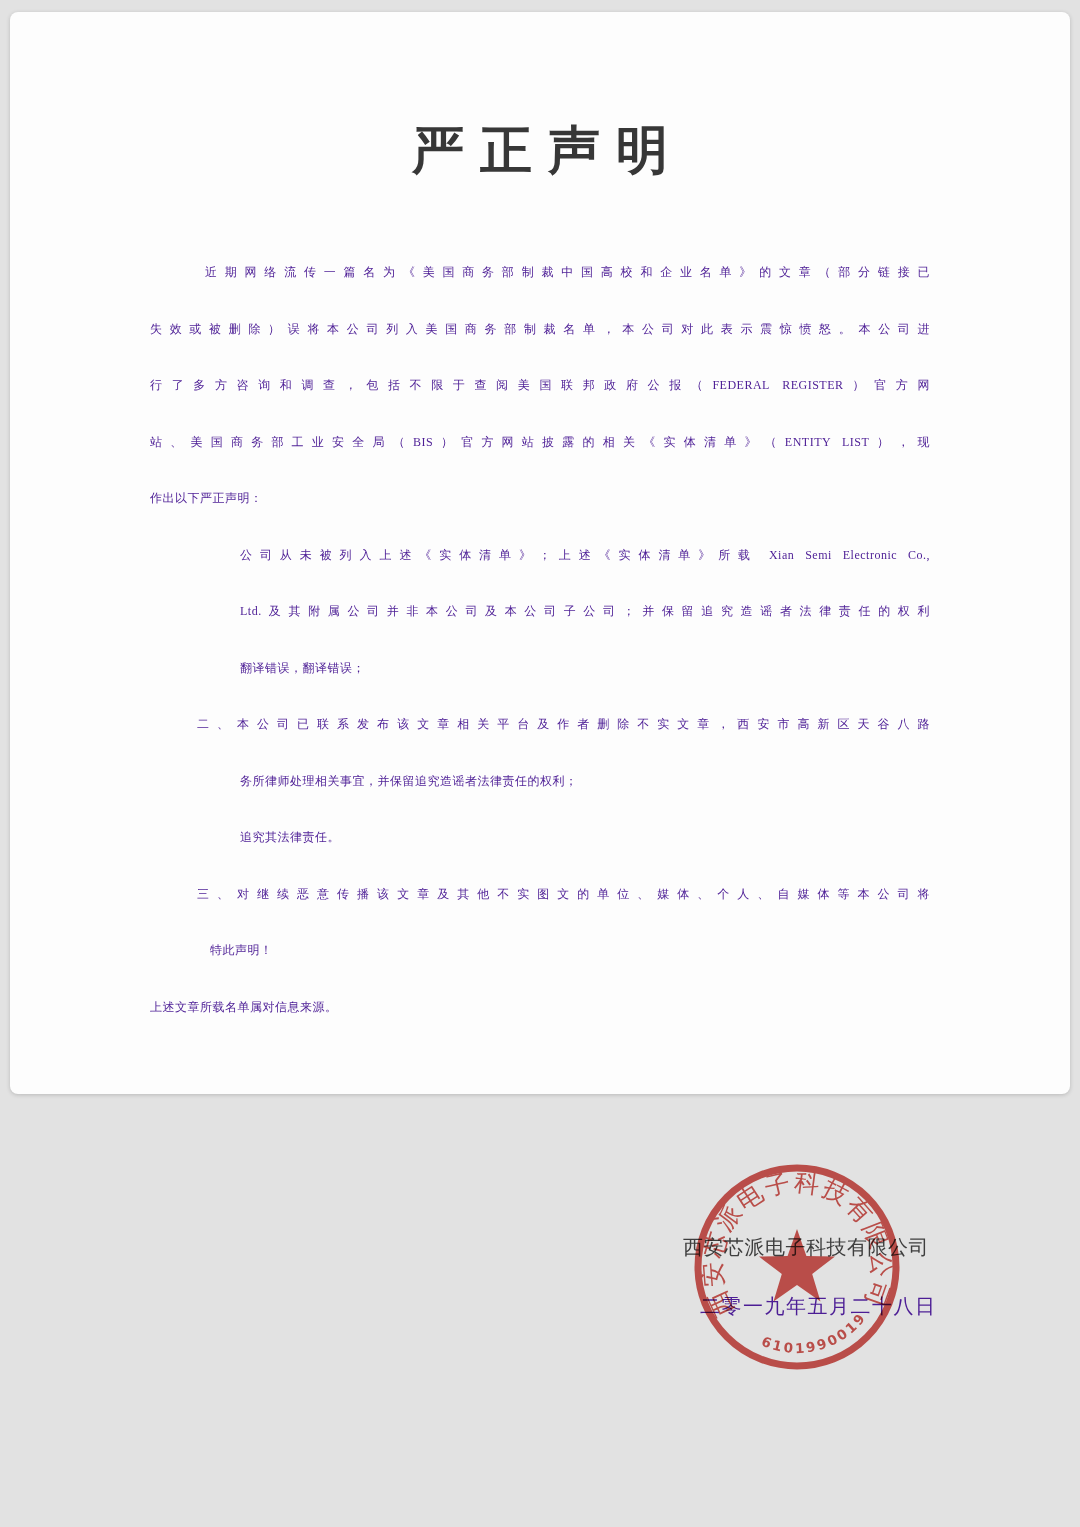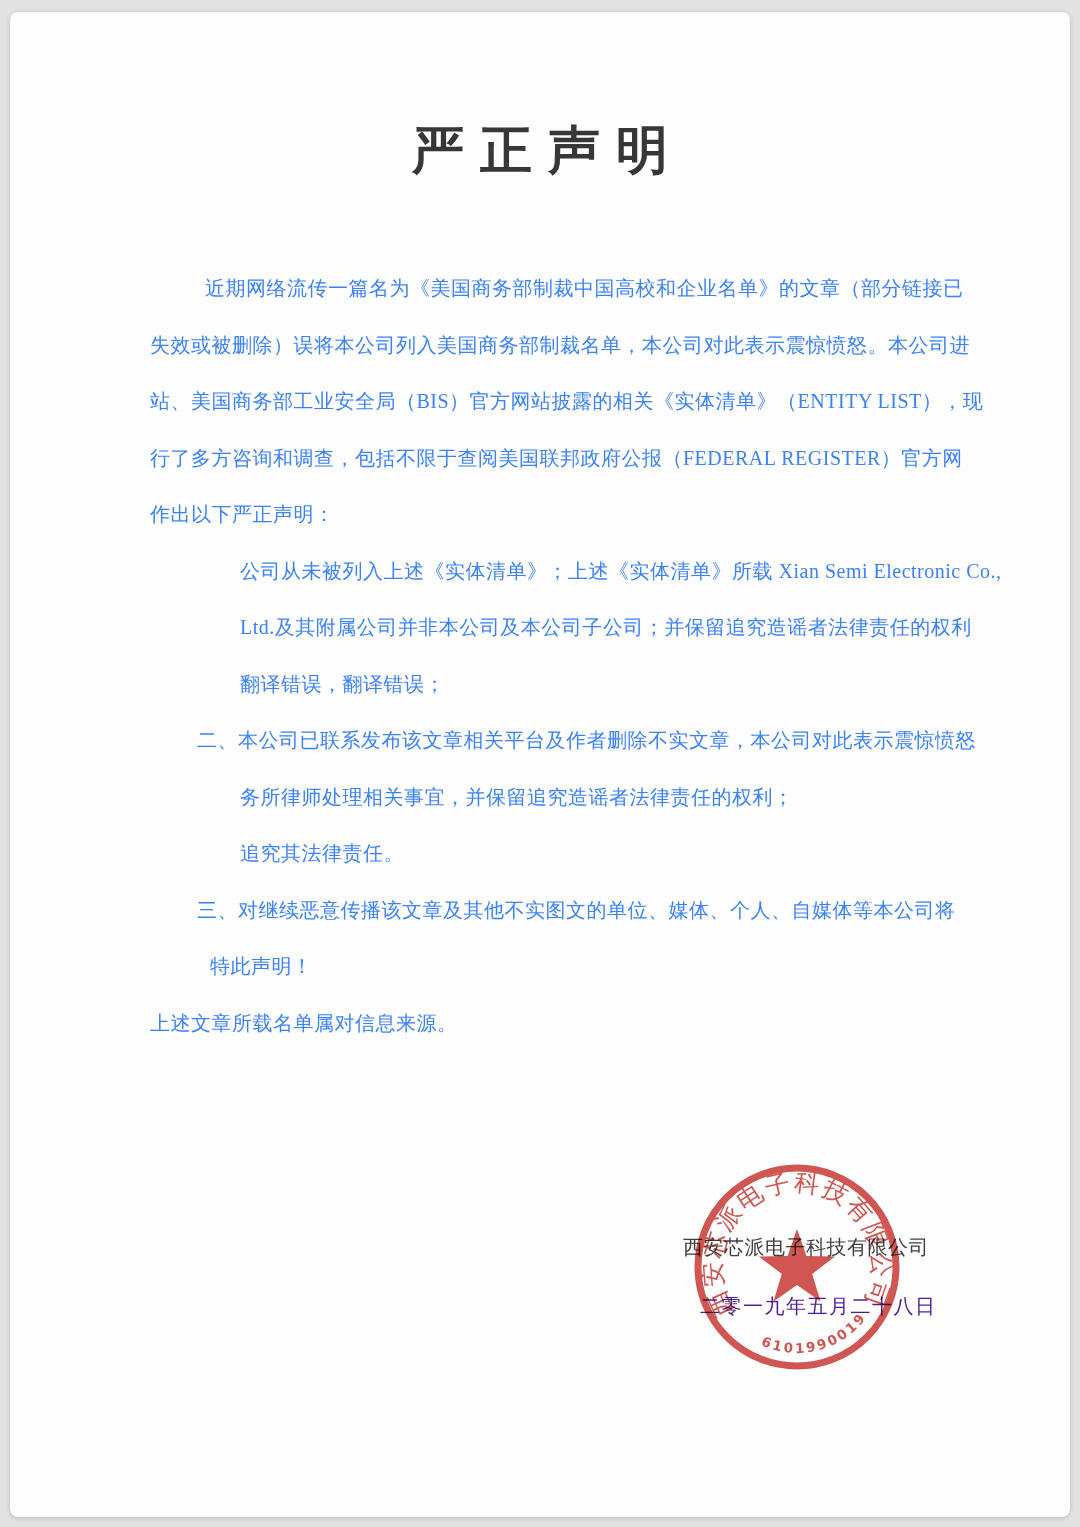--- a/index.html
+++ b/index.html
@@ -5,38 +5,38 @@
   html,body { margin:0; padding:0; }
   body {
     width:1080px; height:1527px;
     background:#e2e2e2;
     position:relative;
     overflow:hidden;
     font-family:"Liberation Serif","DejaVu Serif",serif;
   }
   .page {
     position:absolute; left:10px; top:12px;
-    width:1060px; height:1505px;
+    width:1060px; height:1082px;
     background:#fdfdfd;
     border-radius:8px;
     box-shadow:0 1px 4px rgba(0,0,0,.18);
   }
   .title {
     position:absolute; top:104px; left:0; width:100%;
     margin:0;
     text-align:center;
     font-size:52px; font-weight:600;
     letter-spacing:16px; padding-left:16px;
     box-sizing:border-box;
     color:#373737;
   }
   .content {
-    position:absolute; left:140px; top:248px; width:780px;
-    color:#3b82f6;
-    font-size:20px;
+    position:absolute; left:140px; top:232px; width:780px;
+    color:#4c1d95;
+    font-size:12px;
   }
   .line {
     height:56.5px; line-height:56.5px;
     white-space:nowrap;
     letter-spacing:.5px;
   }
   .jf {
     text-align:justify;
     text-align-last:justify;
     text-justify:inter-character;
@@ -68,29 +68,29 @@
 <body>
 
 <div class="page">
 
   <h1 class="title">严正声明</h1>
 
   <div class="content">
 
     <div class="line jf ind-para">近期网络流传一篇名为《美国商务部制裁中国高校和企业名单》的文章（部分链接已</div>
     <div class="line jf">失效或被删除）误将本公司列入美国商务部制裁名单，本公司对此表示震惊愤怒。本公司进</div>
+    <div class="line jf">行了多方咨询和调查，包括不限于查阅美国联邦政府公报（FEDERAL REGISTER）官方网</div>
     <div class="line jf">站、美国商务部工业安全局（BIS）官方网站披露的相关《实体清单》（ENTITY LIST），现</div>
-    <div class="line jf">行了多方咨询和调查，包括不限于查阅美国联邦政府公报（FEDERAL REGISTER）官方网</div>
     <div class="line">作出以下严正声明：</div>
 
     <div class="line jf ind-cont">公司从未被列入上述《实体清单》；上述《实体清单》所载 Xian Semi Electronic Co.,</div>
     <div class="line jf ind-cont">Ltd.及其附属公司并非本公司及本公司子公司；并保留追究造谣者法律责任的权利</div>
     <div class="line ind-cont">翻译错误，翻译错误；</div>
 
-    <div class="line jf ind-item">二、本公司已联系发布该文章相关平台及作者删除不实文章，本公司对此表示震惊愤怒</div>
+    <div class="line jf ind-item">二、本公司已联系发布该文章相关平台及作者删除不实文章，西安市高新区天谷八路</div>
     <div class="line ind-cont">务所律师处理相关事宜，并保留追究造谣者法律责任的权利；</div>
 
     <div class="line ind-cont">追究其法律责任。</div>
     <div class="line jf ind-item">三、对继续恶意传播该文章及其他不实图文的单位、媒体、个人、自媒体等本公司将</div>
 
     <div class="line ind-decl">特此声明！</div>
 
     <div class="line">上述文章所载名单属对信息来源。</div>
   </div>
 

